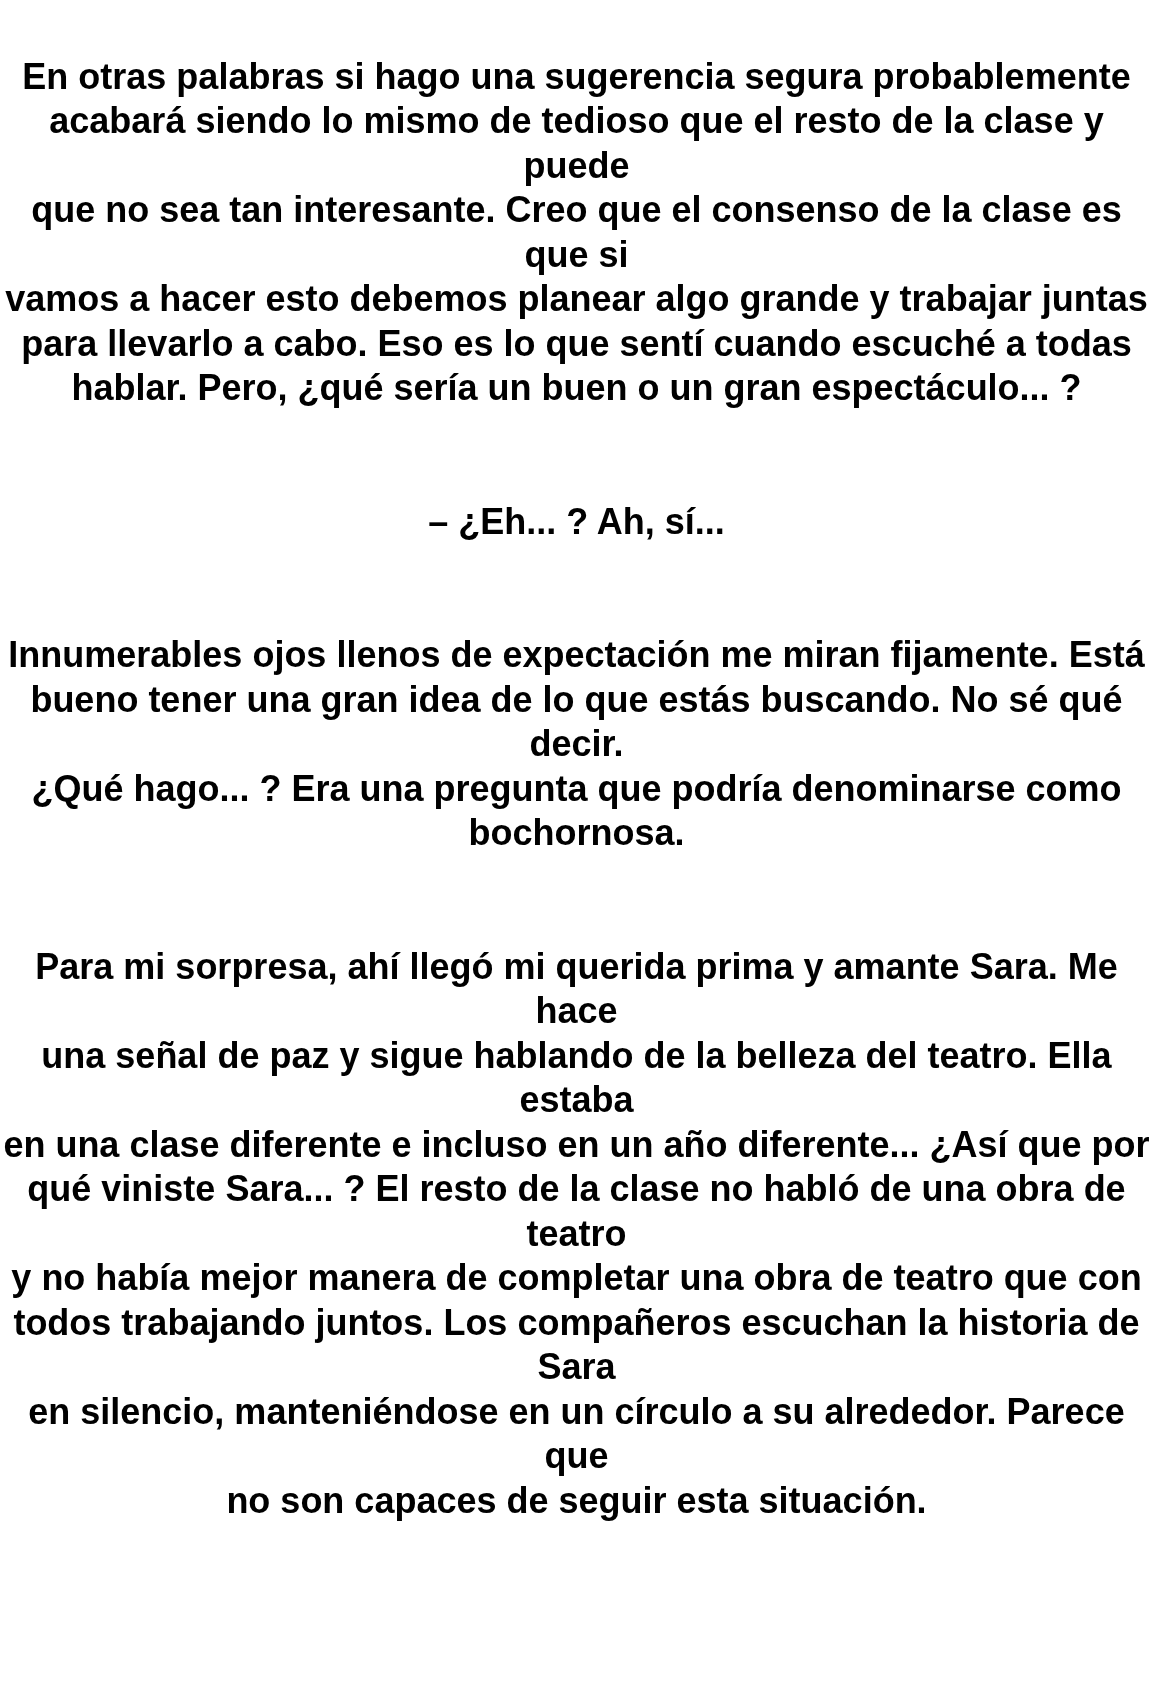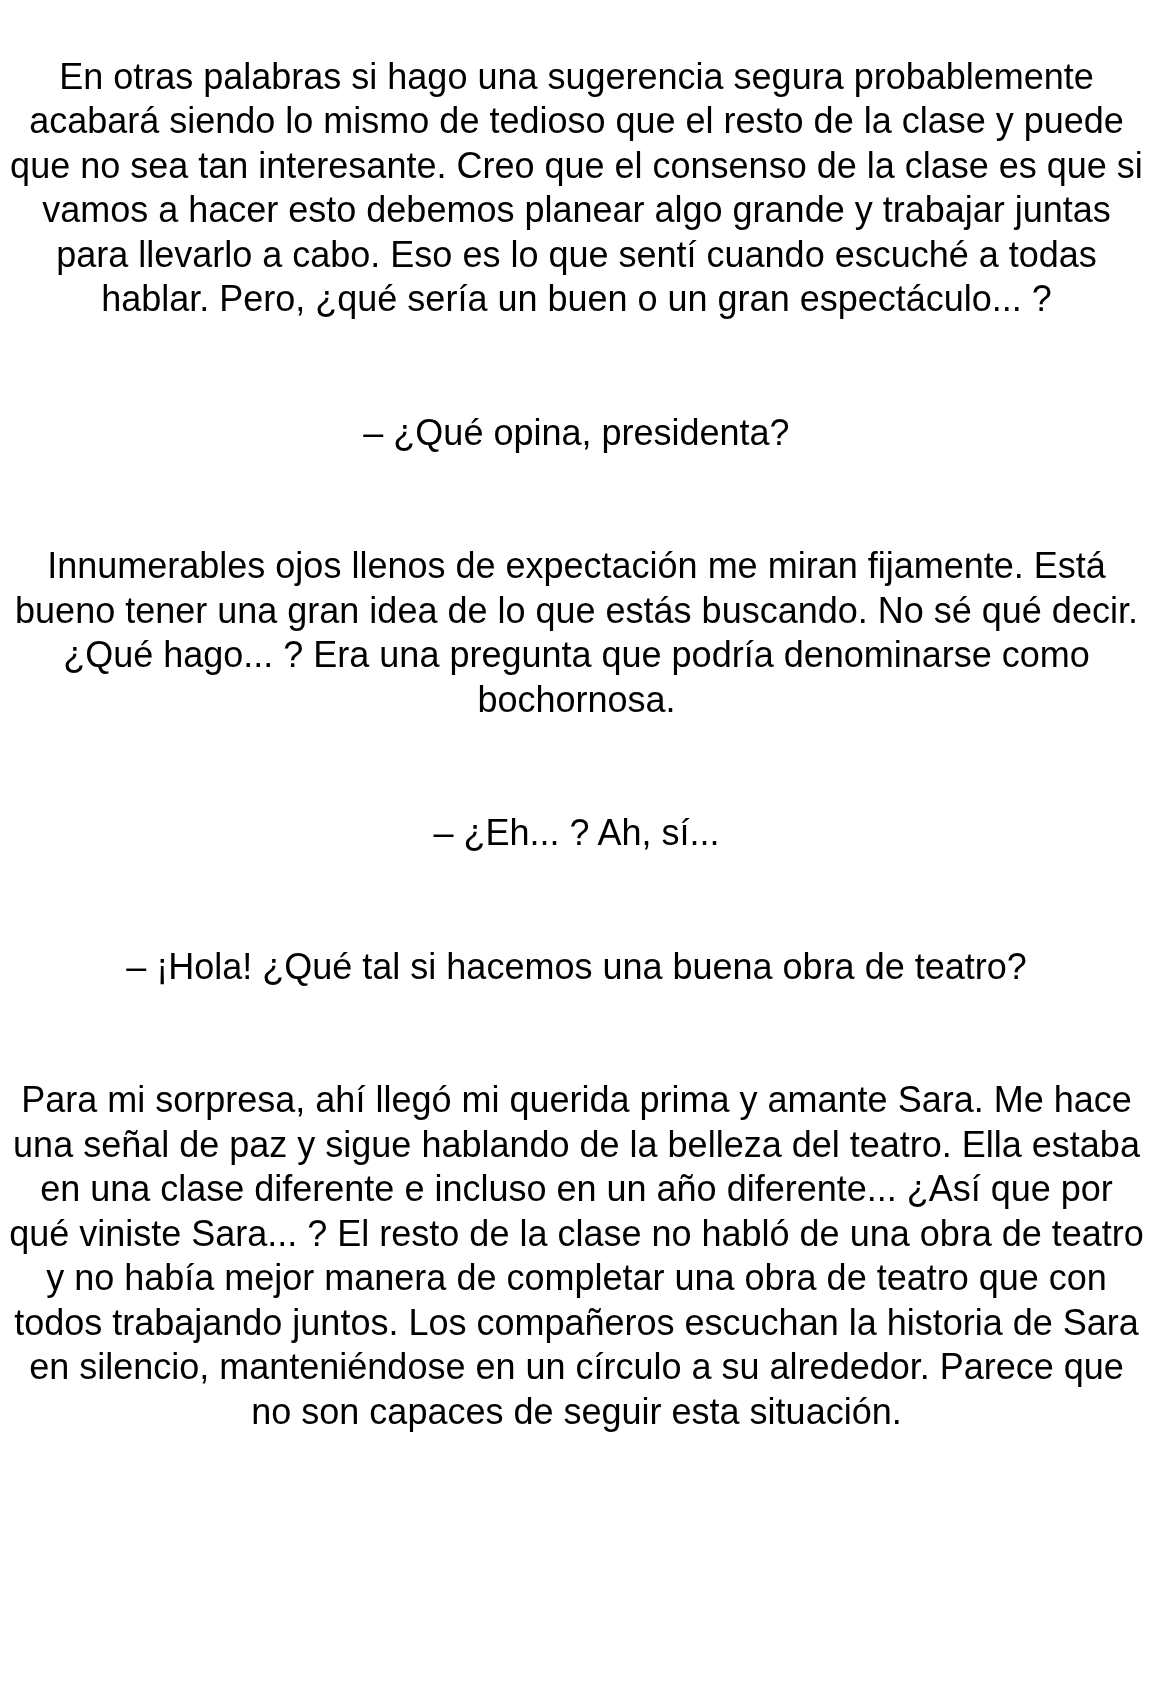--- a/index.html
+++ b/index.html
@@ -18,39 +18,38 @@
     padding: 10px 0 0 0;
     font-family: "Liberation Sans", sans-serif;
     font-size: 36px;
     line-height: 44.5px;
     color: #000000;
     text-align: center;
     white-space: pre-line;
   }
   .page p {
     margin: 0 0 44.5px 0;
+    font-weight: bold;
   }
 </style>
 </head>
 <body>
 
 <div class="page">
   <p>En otras palabras si hago una sugerencia segura probablemente
 acabará siendo lo mismo de tedioso que el resto de la clase y puede
 que no sea tan interesante. Creo que el consenso de la clase es que si
 vamos a hacer esto debemos planear algo grande y trabajar juntas
 para llevarlo a cabo. Eso es lo que sentí cuando escuché a todas
 hablar. Pero, ¿qué sería un buen o un gran espectáculo... ?</p>
-  <p>– ¿Qué opina, presidenta?</p>
+  <p>– ¿Eh... ? Ah, sí...</p>
   <p>Innumerables ojos llenos de expectación me miran fijamente. Está
 bueno tener una gran idea de lo que estás buscando. No sé qué decir.
 ¿Qué hago... ? Era una pregunta que podría denominarse como
 bochornosa.</p>
-  <p>– ¿Eh... ? Ah, sí...</p>
-  <p>– ¡Hola! ¿Qué tal si hacemos una buena obra de teatro?</p>
   <p>Para mi sorpresa, ahí llegó mi querida prima y amante Sara. Me hace
 una señal de paz y sigue hablando de la belleza del teatro. Ella estaba
 en una clase diferente e incluso en un año diferente... ¿Así que por
 qué viniste Sara... ? El resto de la clase no habló de una obra de teatro
 y no había mejor manera de completar una obra de teatro que con
 todos trabajando juntos. Los compañeros escuchan la historia de Sara
 en silencio, manteniéndose en un círculo a su alrededor. Parece que
 no son capaces de seguir esta situación.</p>
   
   

